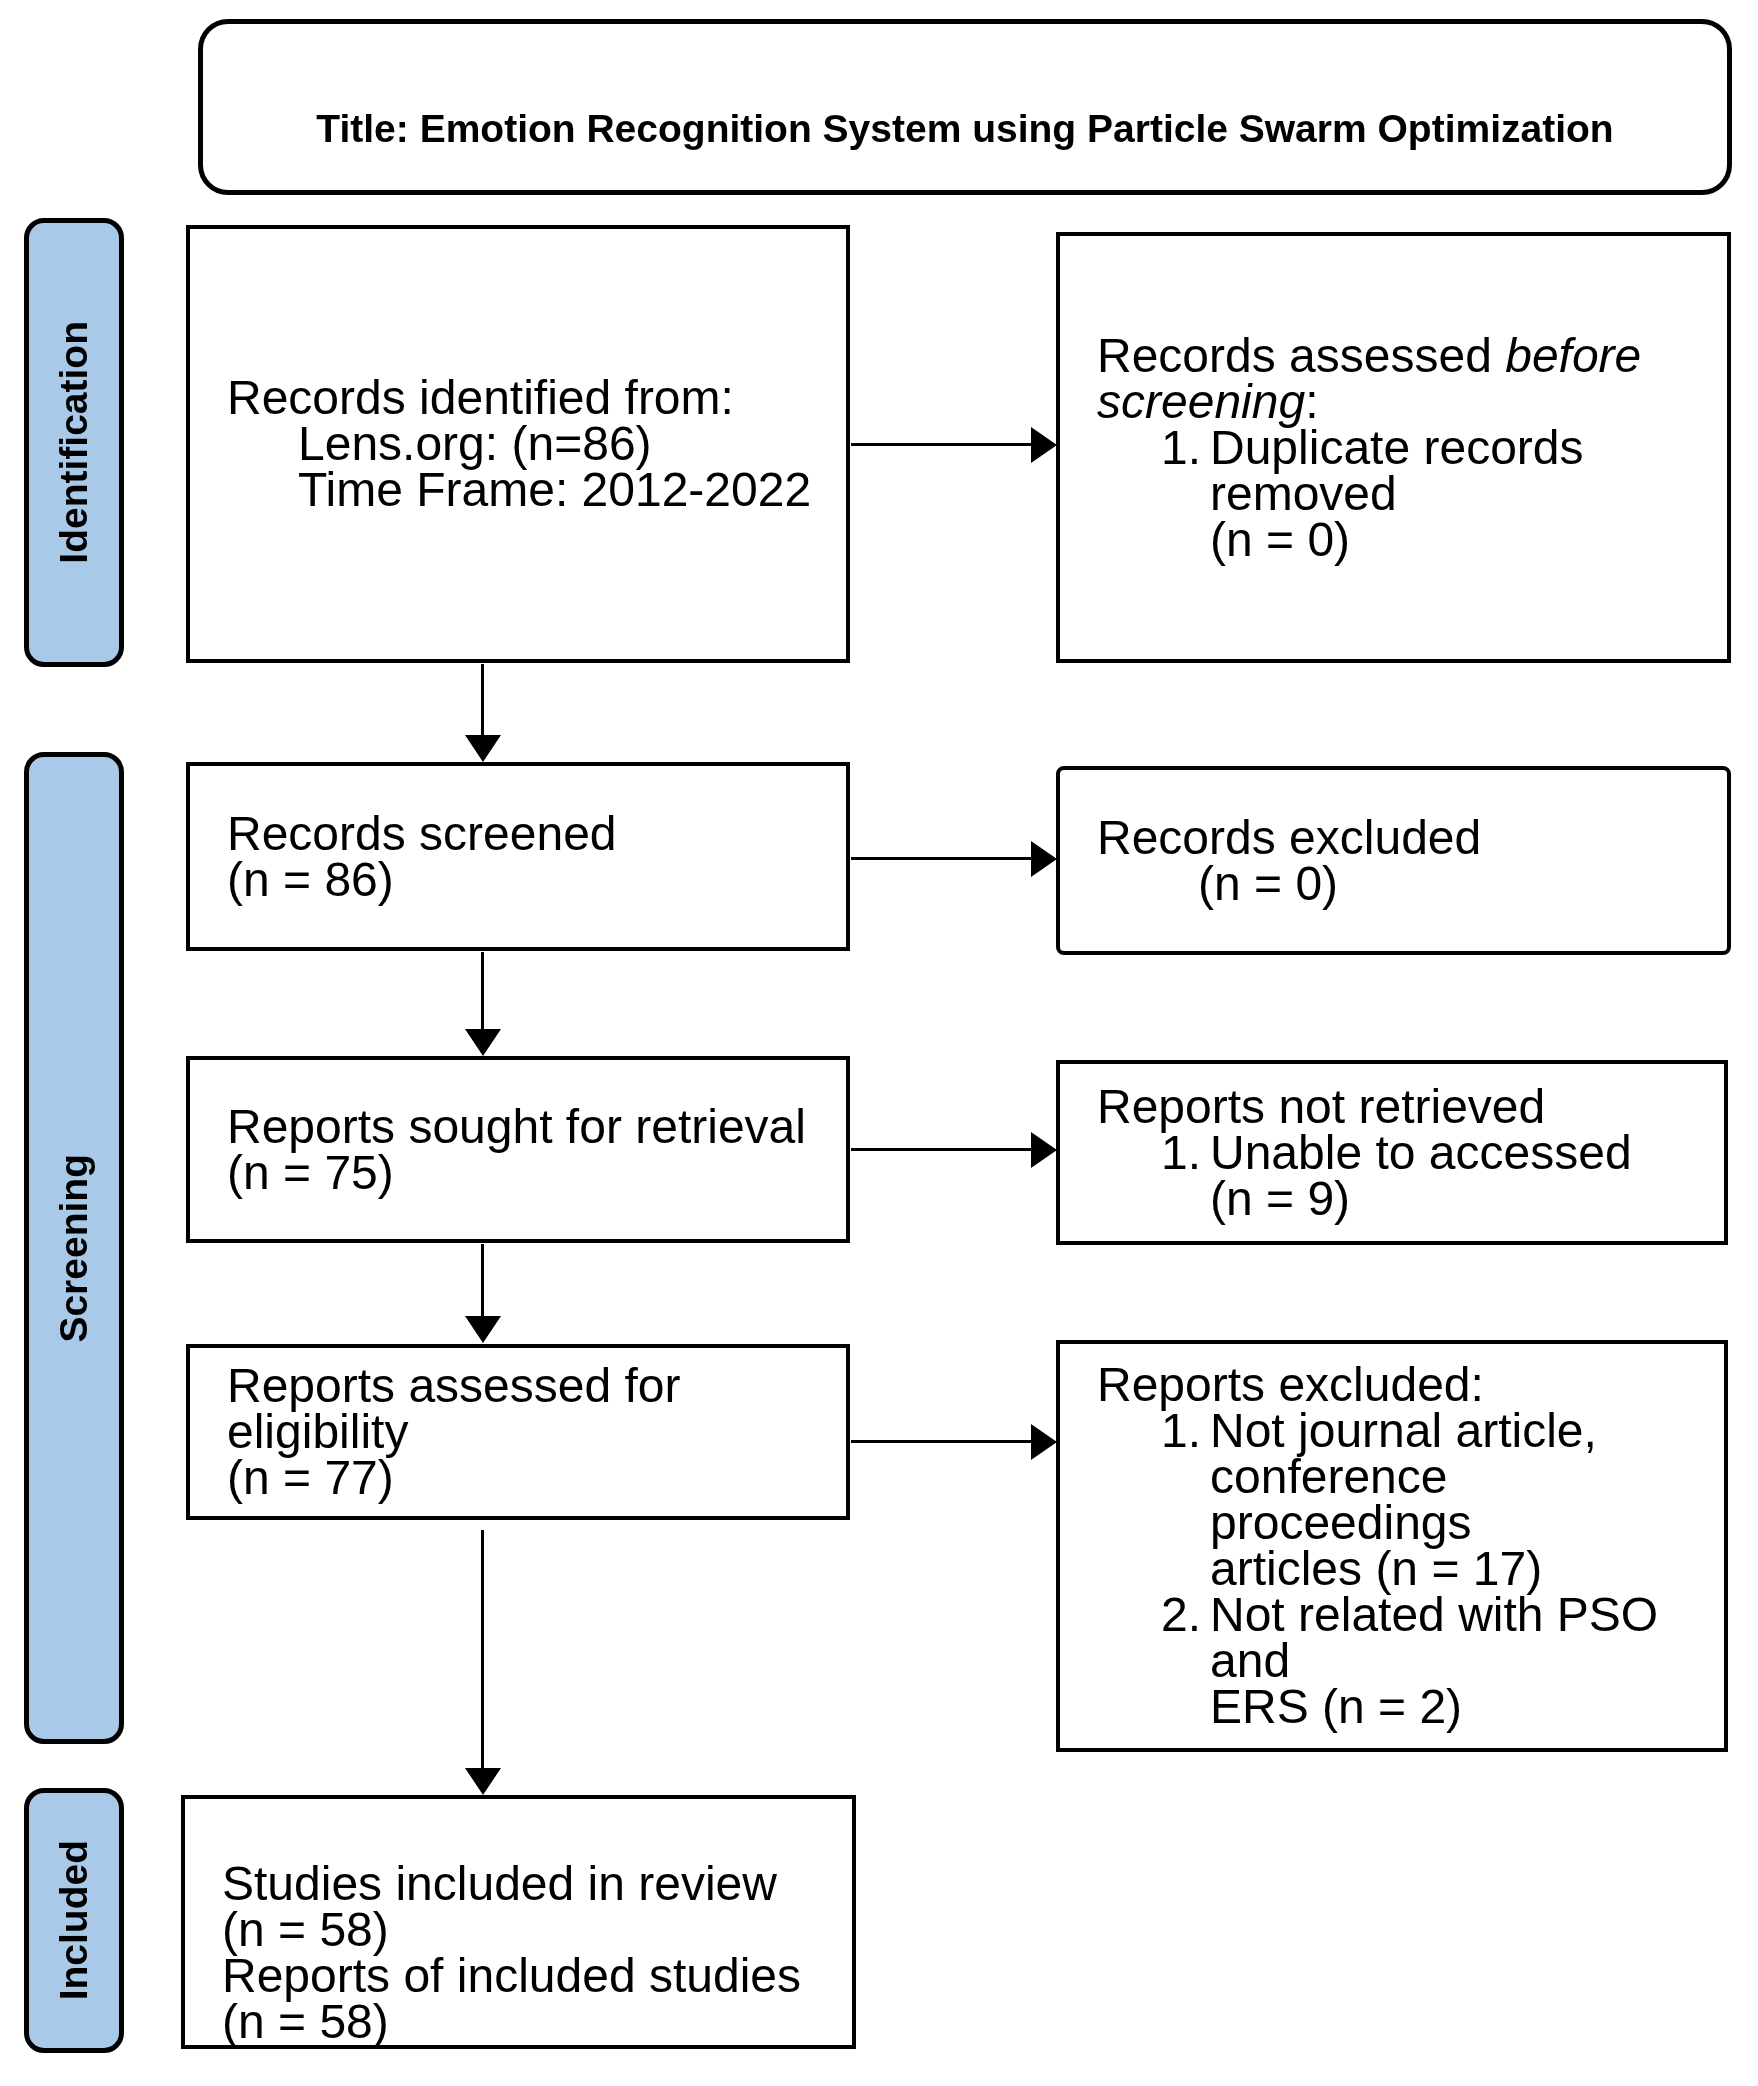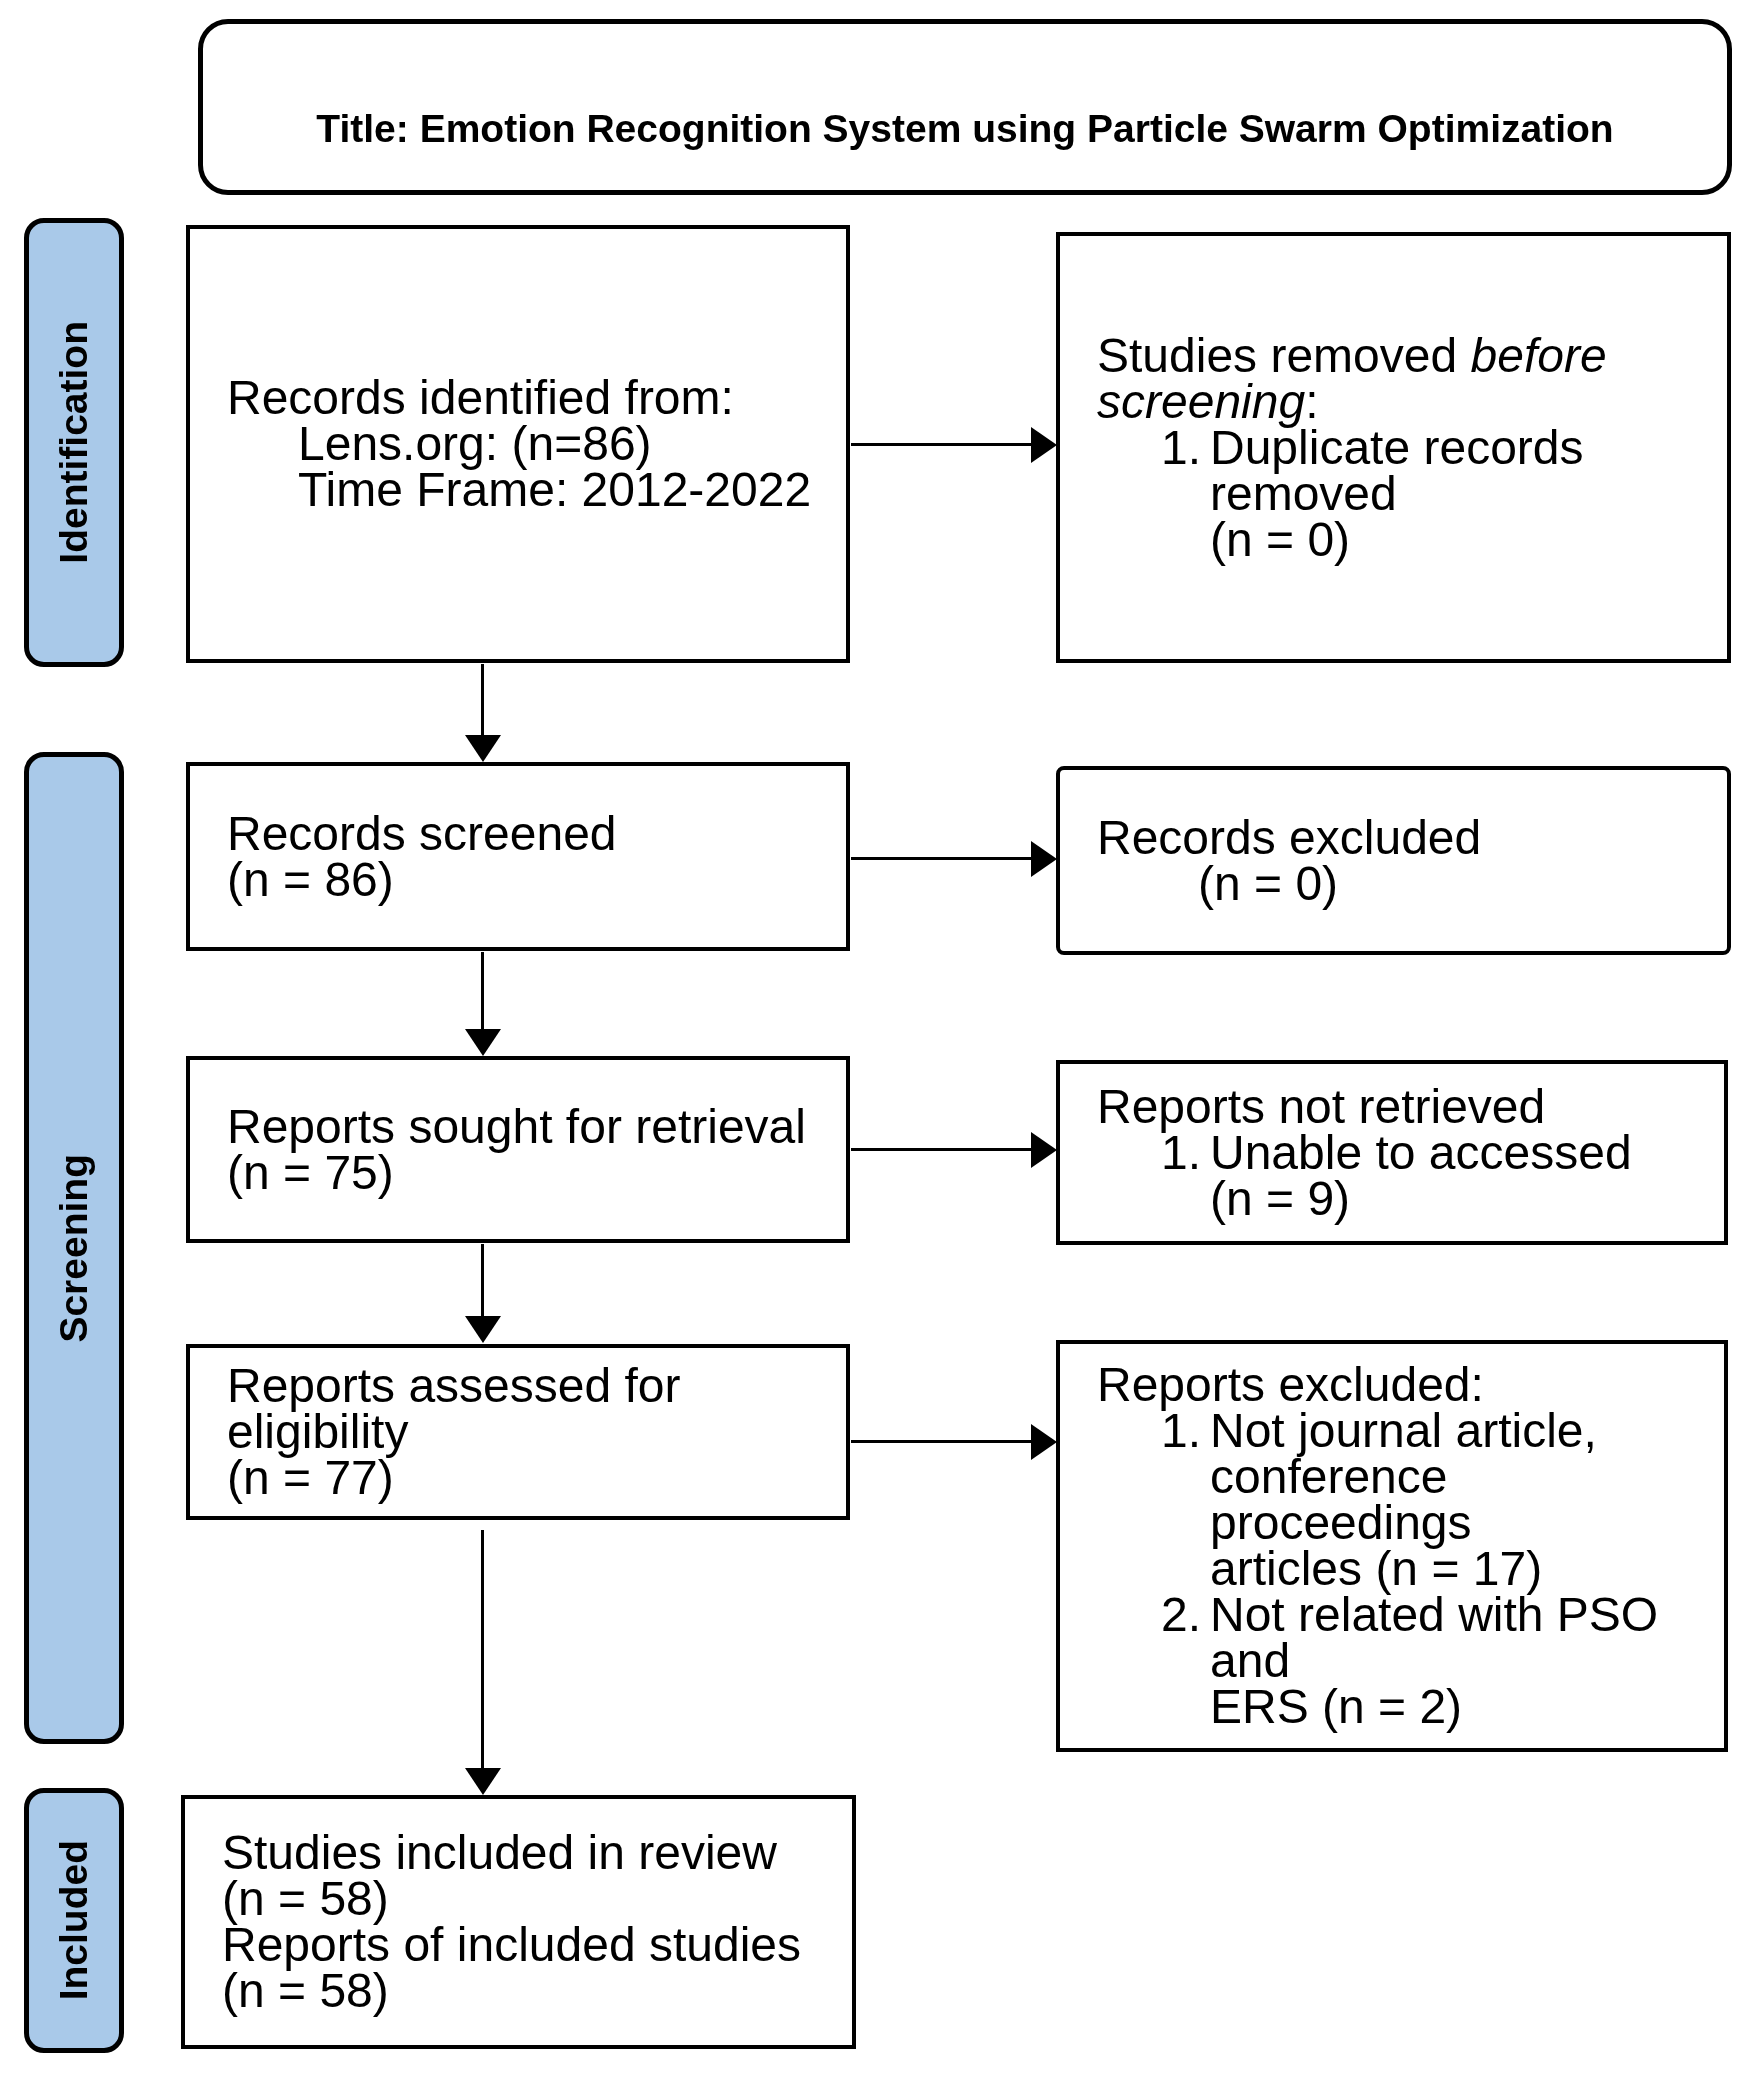--- a/index.html
+++ b/index.html
@@ -48,21 +48,21 @@
   .list-item .num{flex:0 0 49px;}
   .li-text{flex:1;}
   .box-identified{left:186px;top:225px;width:664px;height:438px;}
   .box-removed{left:1056px;top:232px;width:675px;height:431px;}
   .box-screened{left:186px;top:762px;width:664px;height:189px;}
   .box-excluded{left:1056px;top:766px;width:675px;height:189px;border-radius:8px;}
   .box-sought{left:186px;top:1056px;width:664px;height:187px;}
   .box-notretrieved{left:1056px;top:1060px;width:672px;height:185px;}
   .box-assessed{left:186px;top:1344px;width:664px;height:176px;}
   .box-reportsexcluded{left:1056px;top:1340px;width:672px;height:412px;}
-  .box-includedstudies{left:181px;top:1795px;width:675px;height:254px;}
+  .box-includedstudies{left:181px;top:1795px;width:675px;height:254px;align-items:flex-end;}
   
   .harrow{position:absolute;height:3.4px;background:#000;}
   .harrow::after{
     content:"";position:absolute;right:-26px;top:50%;transform:translateY(-50%);
     border-left:26px solid #000;border-top:18px solid transparent;border-bottom:18px solid transparent;
   }
   .varrow{position:absolute;width:3.4px;background:#000;}
   .varrow::after{
     content:"";position:absolute;bottom:-27px;left:50%;transform:translateX(-50%);
     border-top:27px solid #000;border-left:18px solid transparent;border-right:18px solid transparent;
@@ -98,21 +98,21 @@
   <div class="box box-identified">
     <div class="btxt">
       <div>Records identified from:</div>
       <div class="indent1 pre">Lens.org: (n=86)
 Time Frame: 2012-2022</div>
     </div>
   </div>
 
   <div class="box box-removed">
     <div class="btxt">
-      <div><span>Studies removed </span><i>before screening</i><span>:</span></div>
+      <div><span>Records assessed </span><i>before screening</i><span>:</span></div>
       <div class="list-item">
         <span class="num">1.</span>
         <div class="li-text">
           <div>Duplicate records removed</div>
           <div>(n = 0)</div>
         </div>
       </div>
     </div>
   </div>
 

